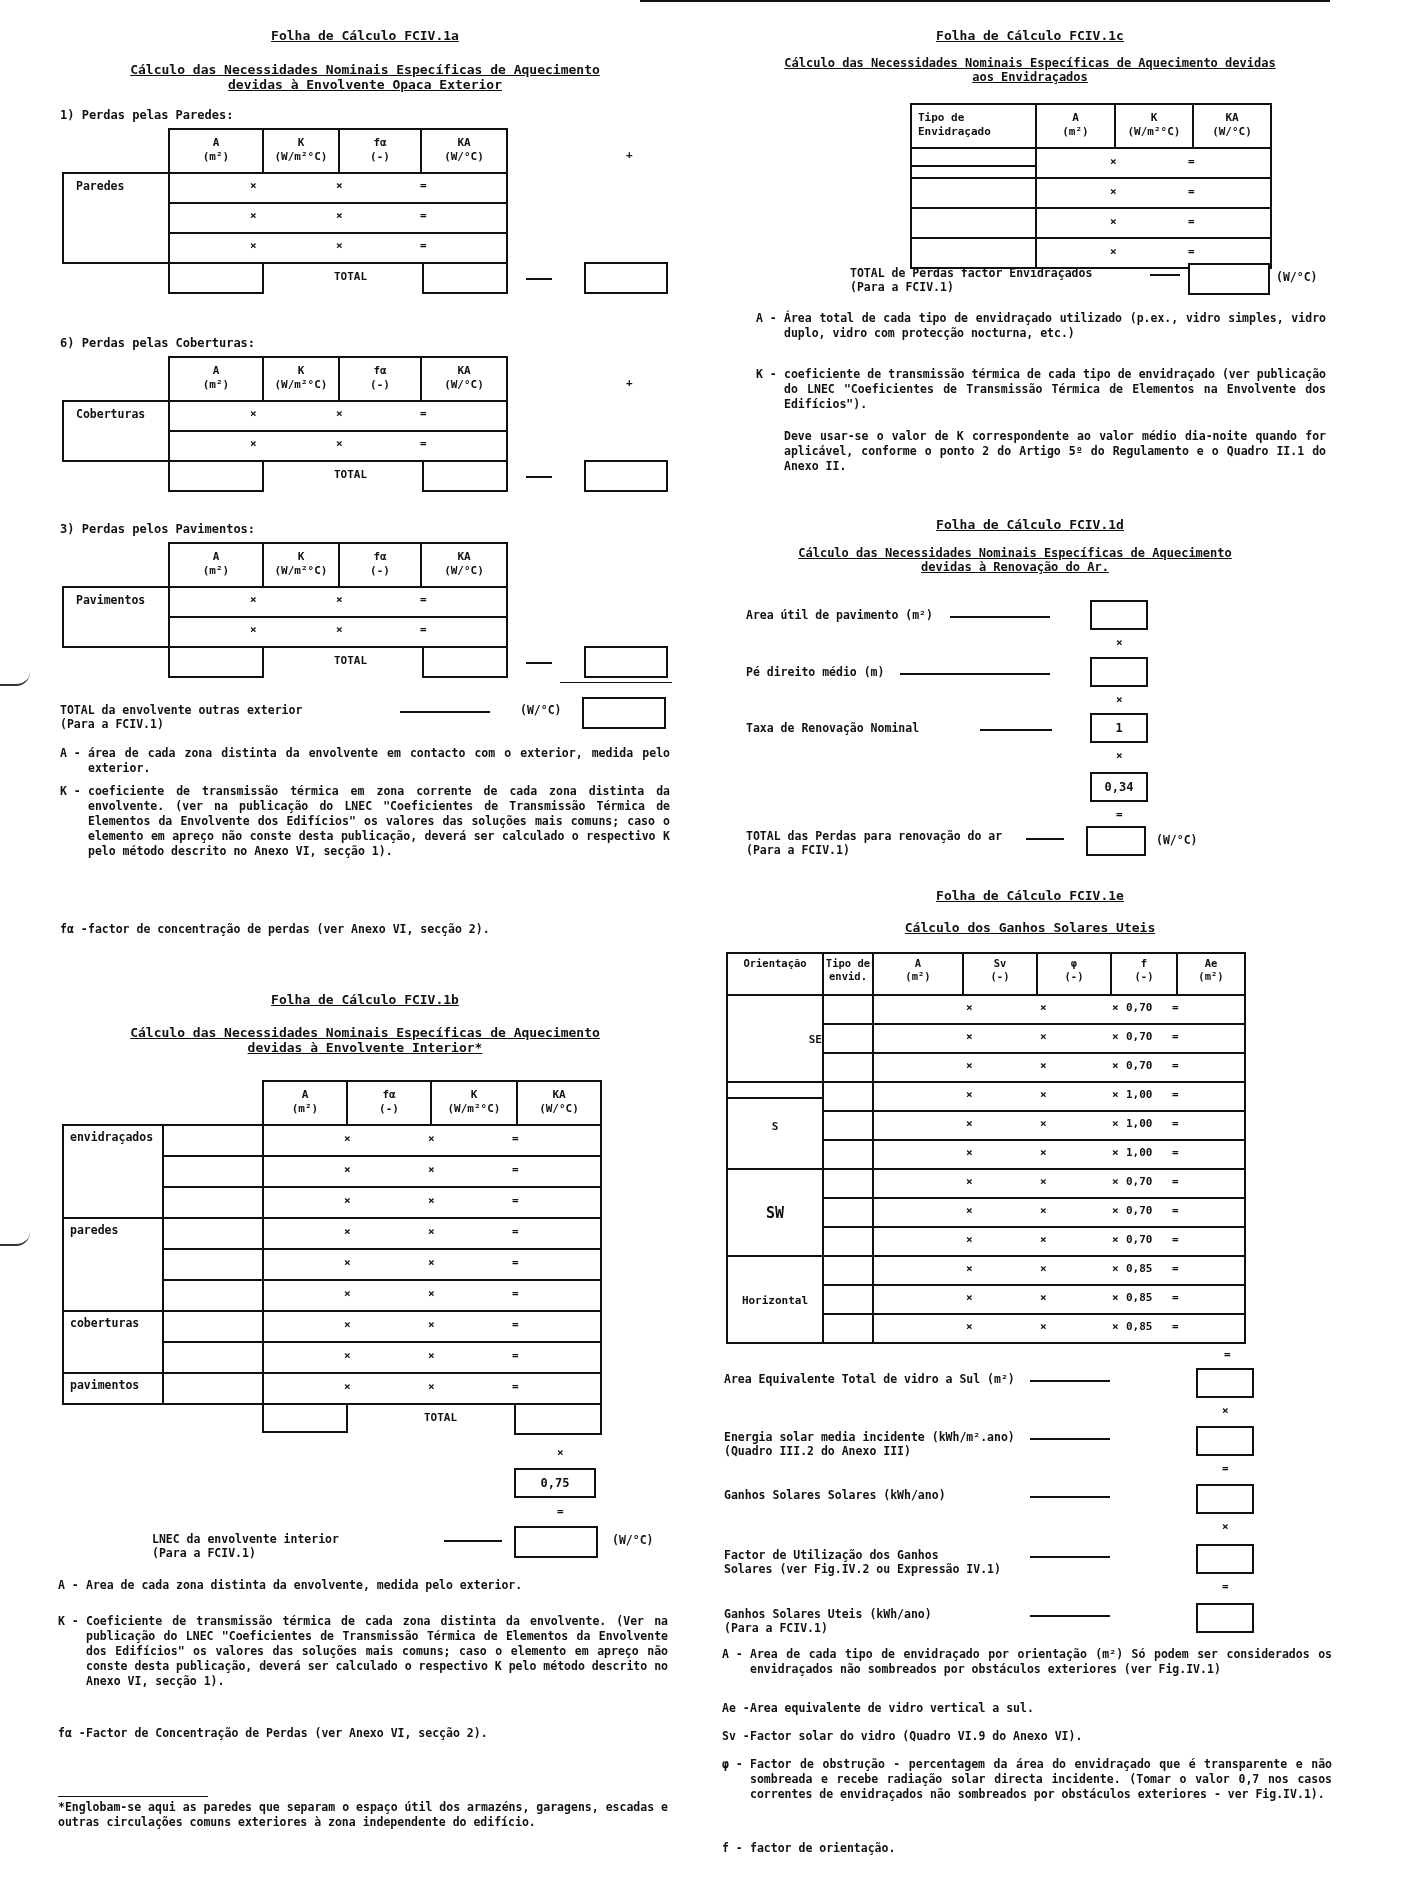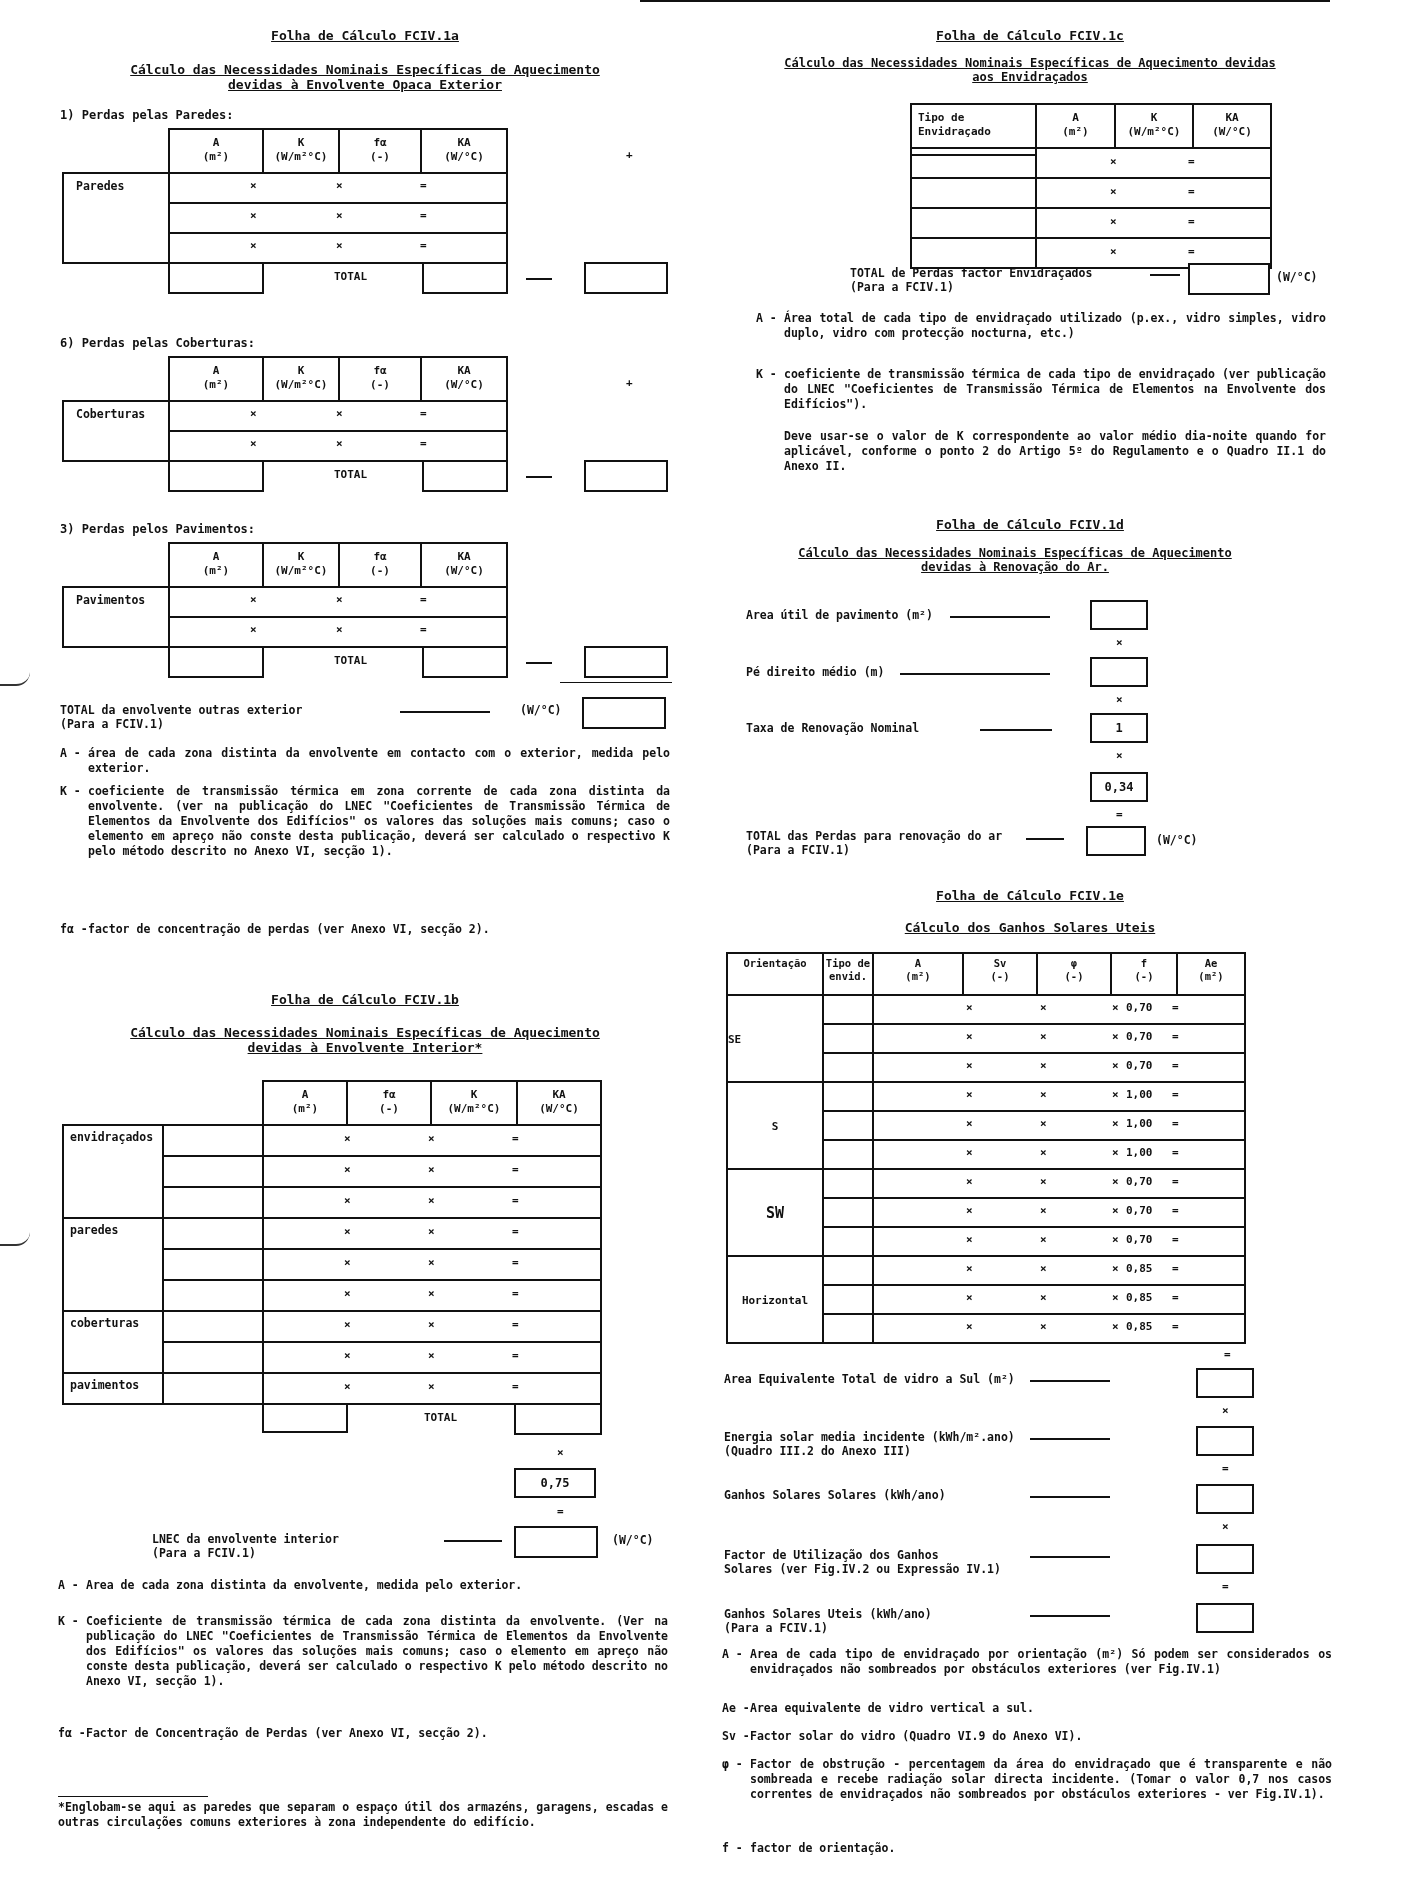--- a/index.html
+++ b/index.html
@@ -256,21 +256,21 @@
       <div class="t">Factor de Concentração de Perdas (ver Anexo VI, secção 2).</div>
     </div>
   </div>
 <div class="dash" style="left:58px;top:1796px;width:150px;height:1px;"></div>
 <div class="note" style="left:58px;top:1800px;width:610px;text-align:justify;">*Englobam-se aqui as paredes que separam o espaço útil dos armazéns, garagens, escadas e outras circulações comuns exteriores à zona independente do edifício.</div>
 
 <div class="abs title" style="left:720px;top:28px;width:620px;">Folha de Cálculo FCIV.1c</div>
 <div class="abs title" style="left:720px;top:56px;width:620px;font-size:12px;">Cálculo das Necessidades Nominais Específicas de Aquecimento devidas</div>
 <div class="abs title" style="left:720px;top:70px;width:620px;font-size:12px;">aos Envidraçados</div>
 <div id="fciv1c-table">
-    <div class="cell" style="left:910px;top:103px;width:127px;height:53px;text-align:left;padding-left:6px;">
+    <div class="cell" style="left:910px;top:103px;width:127px;height:64px;text-align:left;padding-left:6px;">
       <div>Tipo de</div>
       <div>Envidraçado</div>
     </div>
     <div class="cell" style="left:1035px;top:103px;width:81px;height:46px;">
       <div>A</div>
       <div>(m²)</div>
     </div>
     <div class="cell" style="left:1114px;top:103px;width:80px;height:46px;">
       <div>K</div>
       <div>(W/m²°C)</div>
@@ -365,21 +365,21 @@
       <div>(-)</div>
     </div>
     <div class="cell" style="left:1110px;top:952px;width:68px;height:44px;font-size:10.5px;line-height:13px;padding-top:3px;">
       <div>f</div>
       <div>(-)</div>
     </div>
     <div class="cell" style="left:1176px;top:952px;width:70px;height:44px;font-size:10.5px;line-height:13px;padding-top:3px;">
       <div>Ae</div>
       <div>(m²)</div>
     </div>
-    <div class="row" style="left:726px;top:994px;width:98px;height:89px;text-align:left;line-height:87px;font-size:11px;"><span>SE</span></div>
+    <div class="row" style="left:726px;top:994px;width:98px;height:105px;text-align:right;line-height:87px;font-size:11px;"><span>SE</span></div>
     <div class="row" style="left:822px;top:994px;width:52px;height:31px;"></div>
     <div class="row" style="left:872px;top:994px;width:374px;height:31px;"></div>
     <div class="op" style="left:966px;top:1001px;">×</div>
     <div class="op" style="left:1040px;top:1001px;">×</div>
     <div class="op" style="left:1112px;top:1001px;">×</div>
     <div class="op" style="left:1126px;top:1001px;">0,70</div>
     <div class="op" style="left:1172px;top:1001px;">=</div>
     <div class="row" style="left:822px;top:1023px;width:52px;height:31px;"></div>
     <div class="row" style="left:872px;top:1023px;width:374px;height:31px;"></div>
     <div class="op" style="left:966px;top:1030px;">×</div>

